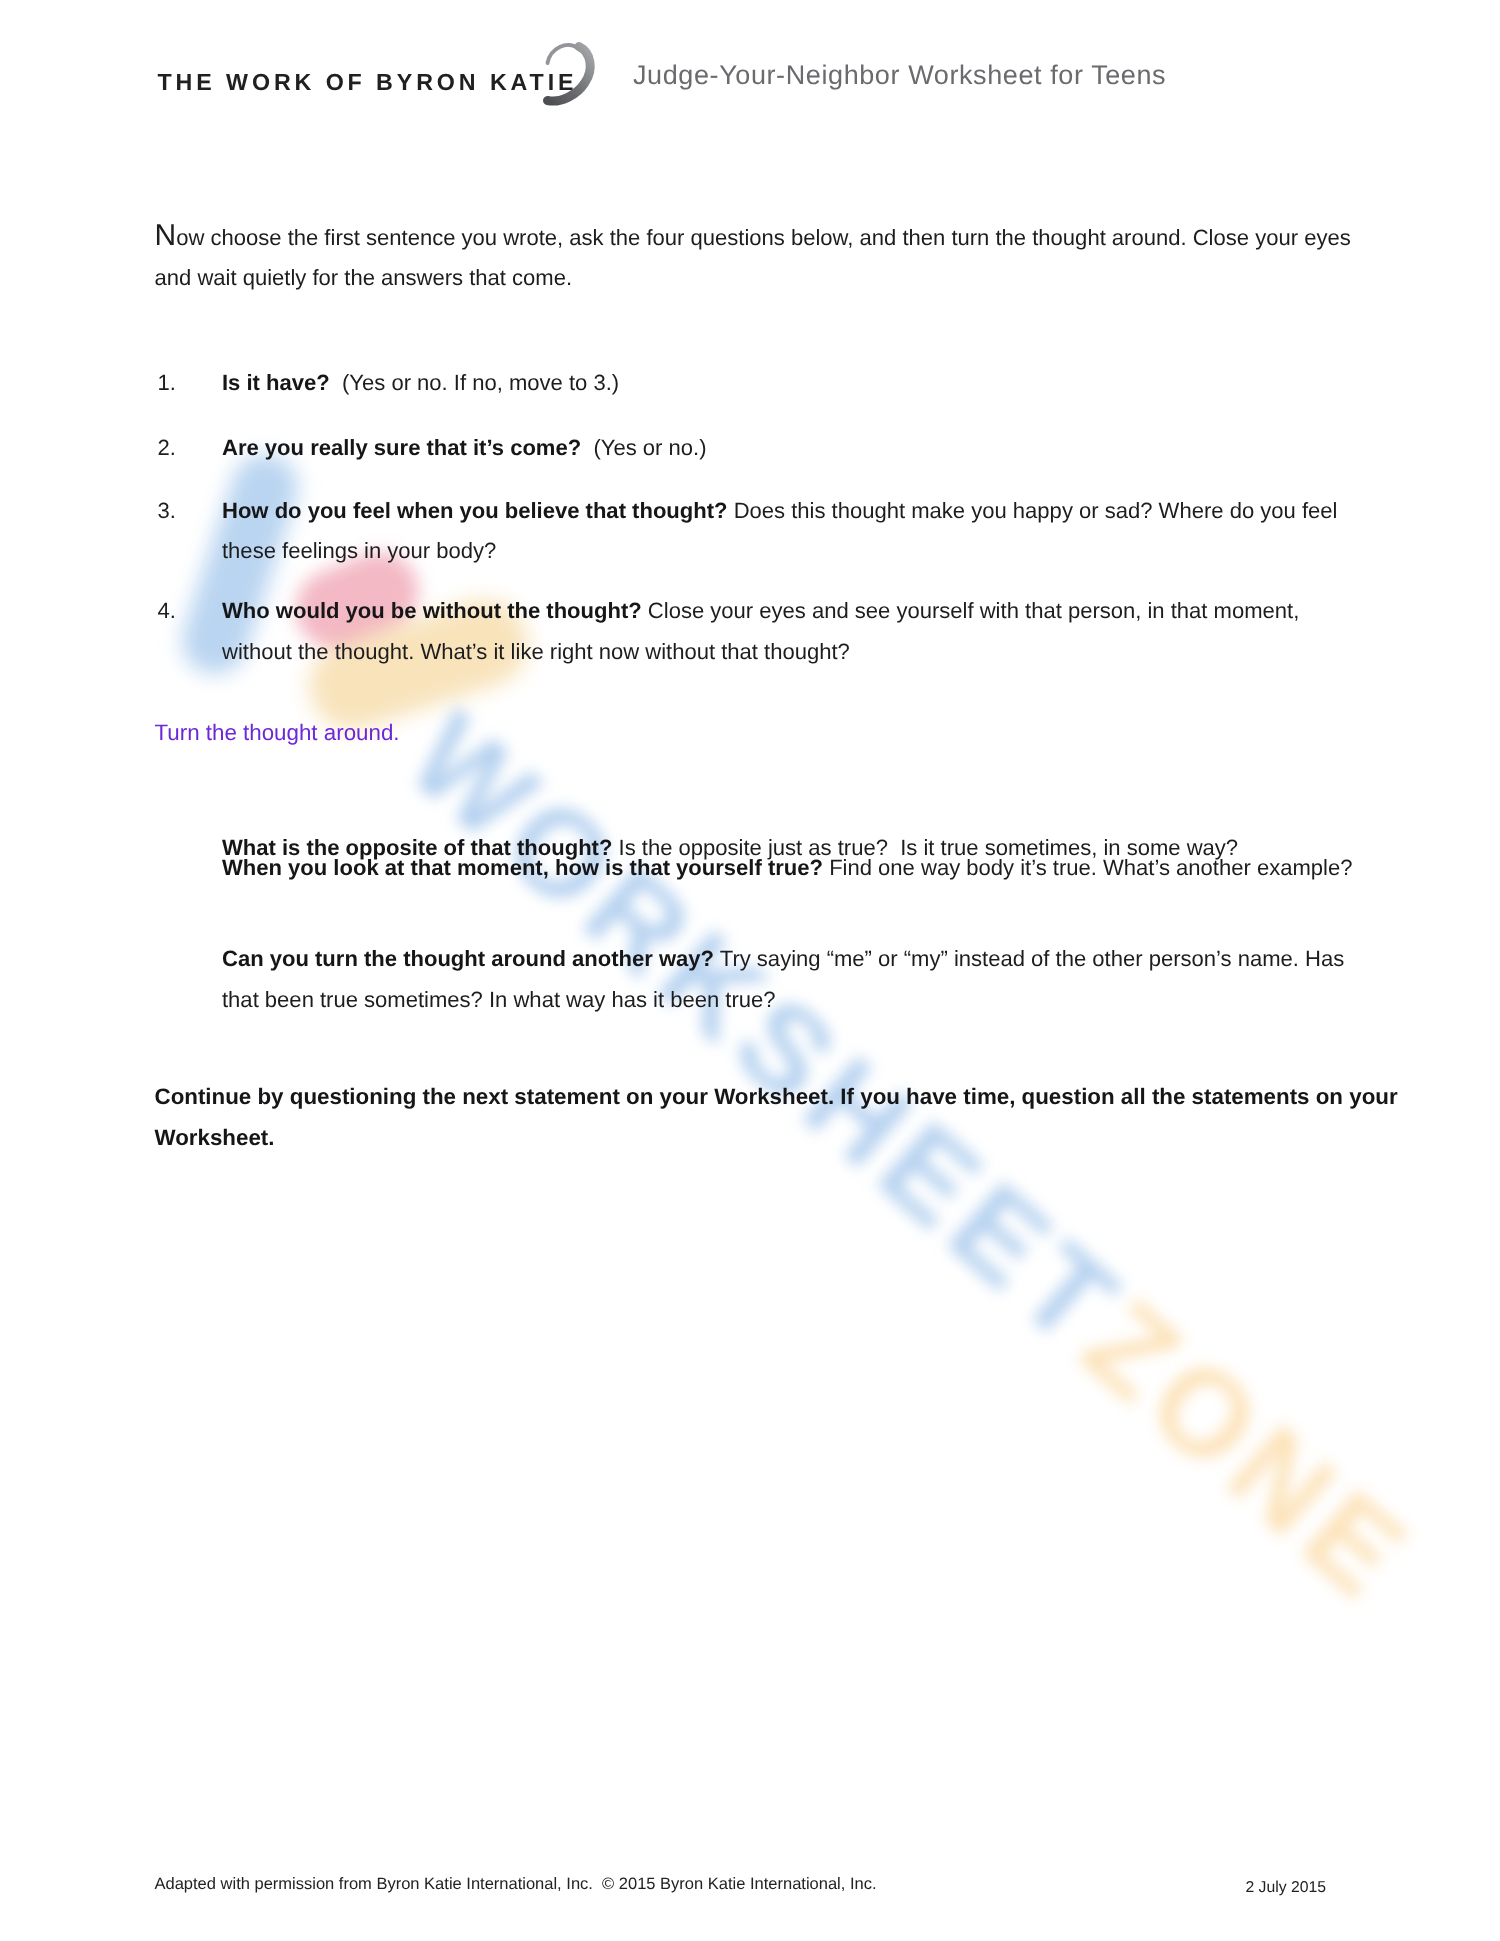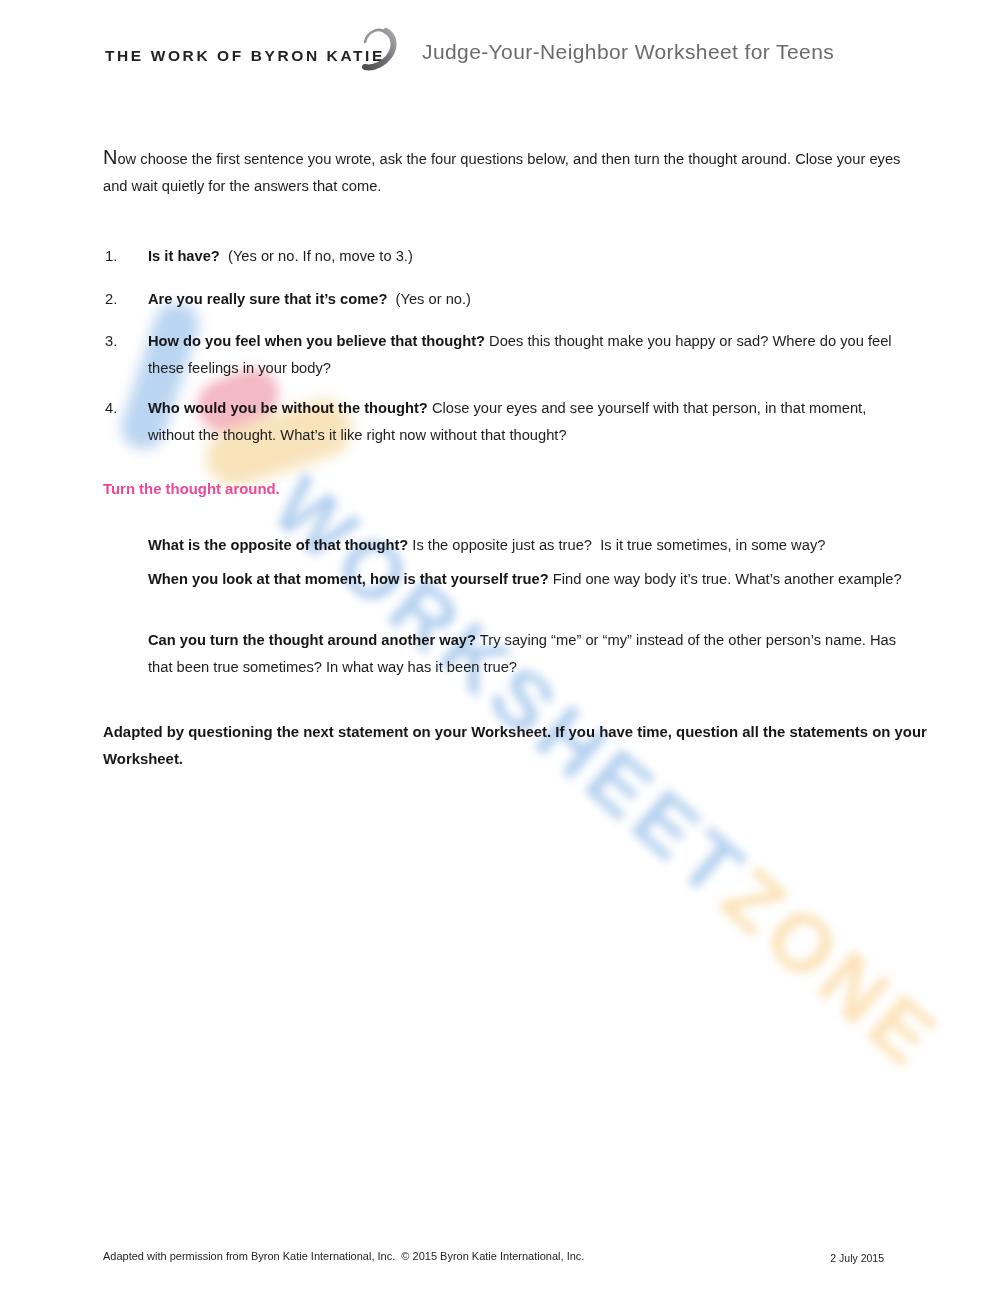--- a/index.html
+++ b/index.html
@@ -13,21 +13,21 @@
   }
   
   .brand {
     position:absolute; left:105px; top:47px;
     font-size:15.5px; font-weight:600; letter-spacing:2.6px;
     color:#221f20; white-space:nowrap;
   }
   .logo-swirl { position:absolute; left:358px; top:26px; width:40px; height:48px; }
   .page-title {
     position:absolute; left:422px; top:40px;
-    font-size:21px; font-weight:400; letter-spacing:0.4px;
+    font-size:18px; font-weight:400; letter-spacing:0.4px;
     color:#6a6b6e; white-space:nowrap;
   }
   
   .wm { pointer-events:none; }
   .wm-pencil-blue {
     position:absolute; left:138px; top:300px; width:44px; height:152px;
     border-radius:24px; background:rgba(74,144,217,0.38);
     transform:rotate(18deg); filter:blur(7px);
   }
   .wm-pencil-red {
@@ -54,21 +54,21 @@
     font-size:14.7px; line-height:26.5px; color:#1d1d1f;
   }
   .intro .lead-cap { font-size:20px; }
   .q-item { position:absolute; left:103px; width:812px;
     font-size:14.7px; line-height:26.5px; }
   .q-num { position:absolute; left:2px; top:0; }
   .q-text { display:block; margin-left:45px; }
   .bold { font-weight:700; color:#161618; }
   .heading {
     position:absolute; left:103px; top:481px;
-    font-size:14.9px; font-weight:700; color:#ec4899;
+    font-size:14.9px; font-weight:400; color:#6d28d9;
   }
   .prompt { position:absolute; left:148px; width:772px;
     font-size:14.7px; line-height:26.5px; }
   .closing {
     position:absolute; left:103px; top:719px; width:830px;
     font-size:14.9px; font-weight:700; line-height:27px; color:#161618;
   }
   
   .footer-credit {
     position:absolute; left:103px; top:1250px;
@@ -119,22 +119,22 @@
     <span class="q-num">3.</span>
     <span class="q-text"><span class="bold">How do you feel when you believe that thought?</span><span> Does this thought make you happy or sad? Where do you feel these feelings in your body?</span></span>
   </div>
   <div class="q-item" style="top:395px">
     <span class="q-num">4.</span>
     <span class="q-text"><span class="bold">Who would you be without the thought?</span><span> Close your eyes and see yourself with that person, in that moment, without the thought. What’s it like right now without that thought?</span></span>
   </div>
 
   <div class="heading">Turn the thought around.</div>
 
-  <div class="prompt" style="top:532px"><span class="bold">What is the opposite of that thought?</span><span> Is the opposite just as true?&nbsp; Is it true sometimes, in some way?</span></div>
+  <div class="prompt" style="top:553px"><span class="bold">What is the opposite of that thought?</span><span> Is the opposite just as true?&nbsp; Is it true sometimes, in some way?</span></div>
   <div class="prompt" style="top:566px"><span class="bold">When you look at that moment, how is that yourself true?</span><span> Find one way body it’s true. What’s another example?</span></div>
   <div class="prompt" style="top:627px"><span class="bold">Can you turn the thought around another way?</span><span> Try saying “me” or “my” instead of the other person’s name. Has that been true sometimes? In what way has it been true?</span></div>
 
-  <div class="closing">Adapted by questioning the next statement on your Worksheet. If you have time, question all the statements on your Worksheet.</div>
+  <div class="closing">Continue by questioning the next statement on your Worksheet. If you have time, question all the statements on your Worksheet.</div>
 
   <div class="footer-credit">Adapted with permission from Byron Katie International, Inc.&nbsp; © 2015 Byron Katie International, Inc.</div>
   <div class="footer-date">2 July 2015</div>
 
 </div>
 
 </body></html>

